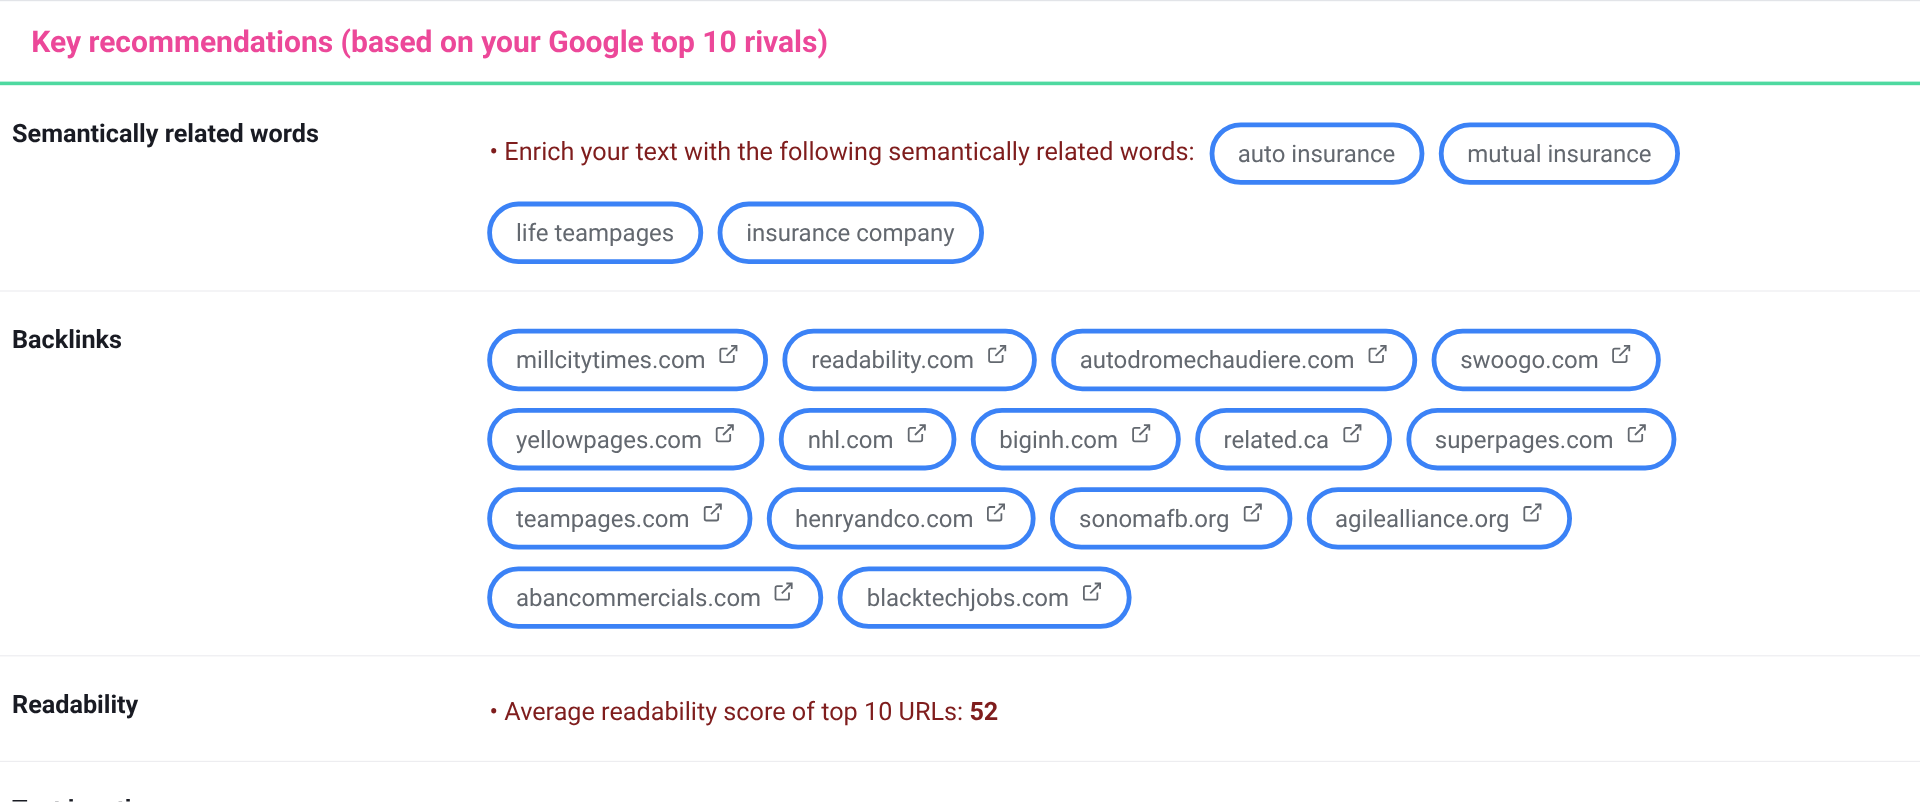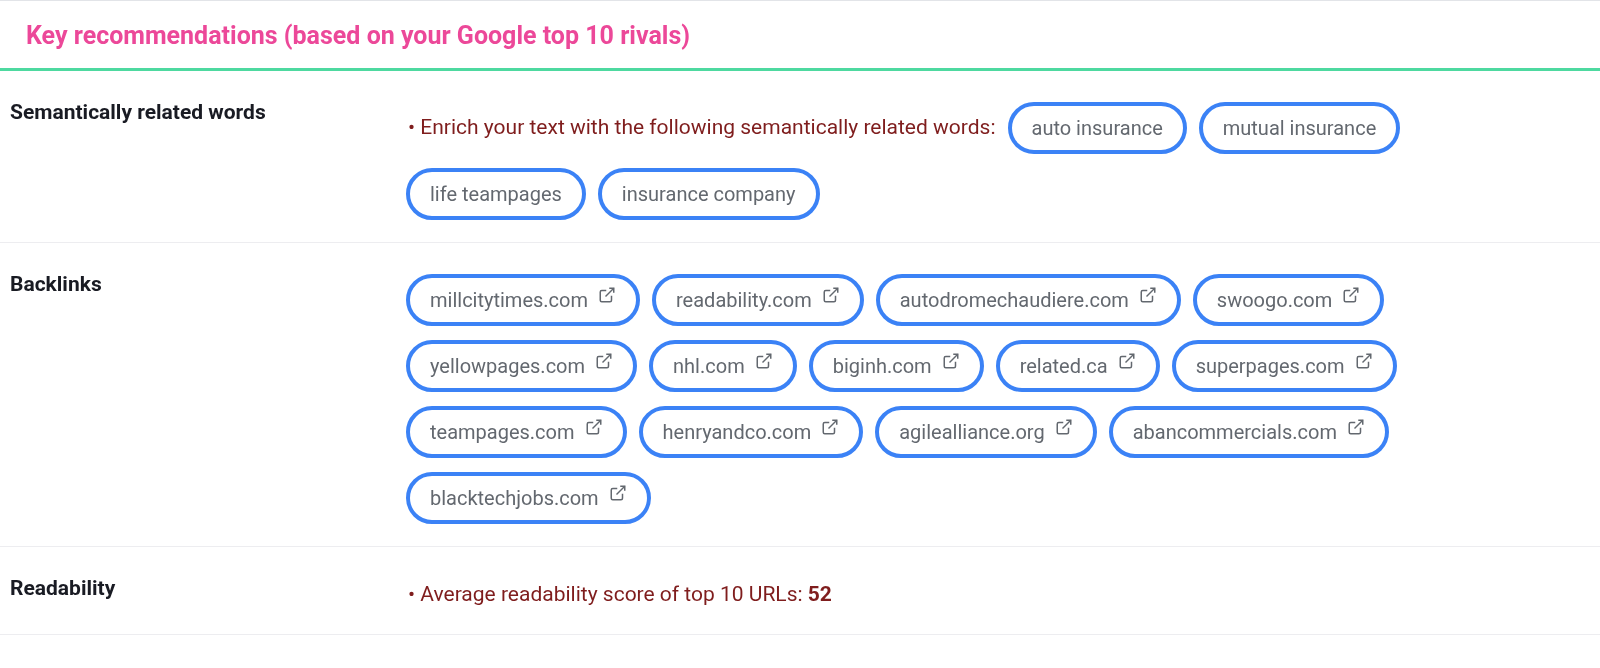--- a/index.html
+++ b/index.html
@@ -209,20 +209,28 @@
           </span>
           <span class="chip chip-link">
             <span>henryandco.com</span>
             <svg viewBox="0 0 24 24" class="ext-icon">
               <path d="M18 13v6a2 2 0 0 1-2 2H5a2 2 0 0 1-2-2V8a2 2 0 0 1 2-2h6"></path>
               <path d="M15 3h6v6"></path>
               <path d="M10 14L21 3"></path>
             </svg>
           </span>
           <span class="chip chip-link">
+            <span>sonomafb.org</span>
+            <svg viewBox="0 0 24 24" class="ext-icon">
+              <path d="M18 13v6a2 2 0 0 1-2 2H5a2 2 0 0 1-2-2V8a2 2 0 0 1 2-2h6"></path>
+              <path d="M15 3h6v6"></path>
+              <path d="M10 14L21 3"></path>
+            </svg>
+          </span>
+          <span class="chip chip-link">
             <span>agilealliance.org</span>
             <svg viewBox="0 0 24 24" class="ext-icon">
               <path d="M18 13v6a2 2 0 0 1-2 2H5a2 2 0 0 1-2-2V8a2 2 0 0 1 2-2h6"></path>
               <path d="M15 3h6v6"></path>
               <path d="M10 14L21 3"></path>
             </svg>
           </span>
           <span class="chip chip-link">
             <span>abancommercials.com</span>
             <svg viewBox="0 0 24 24" class="ext-icon">

